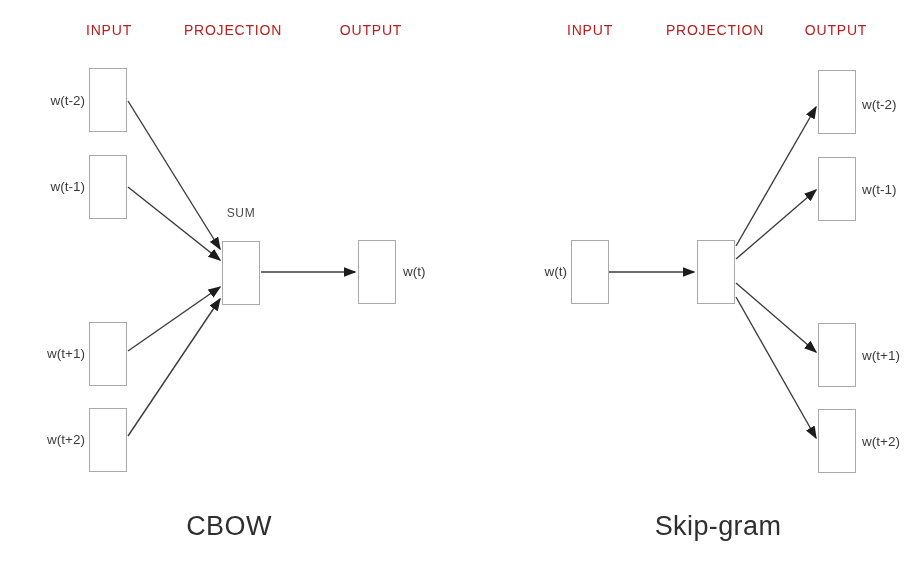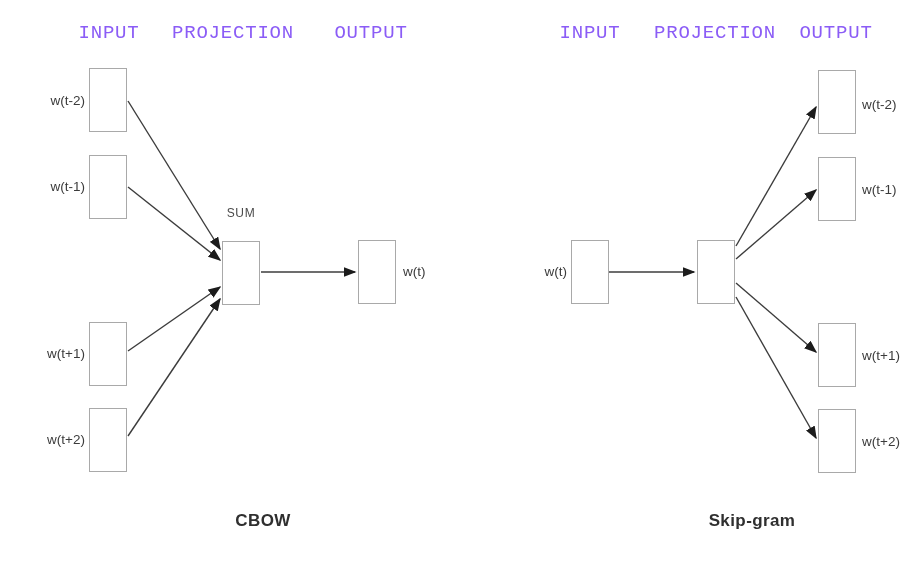--- a/index.html
+++ b/index.html
@@ -8,25 +8,24 @@
     width: 924px;
     height: 563px;
     background: #ffffff;
     font-family: "Liberation Sans", sans-serif;
     overflow: hidden;
   }
   .arrows { position: absolute; left: 0; top: 0; width: 924px; height: 563px; }
   .hdr {
     position: absolute;
     transform: translateX(-50%);
-    font-size: 19px;
+    font-size: 14px;
     letter-spacing: 0.8px;
-    color: #8b5cf6;
+    color: #b91c1c;
     white-space: nowrap;
-    font-family: Liberation Mono, monospace;
   }
   .box {
     position: absolute;
     width: 38px;
     height: 64px;
     border: 1.5px solid #a9a9a9;
     background: #ffffff;
     box-sizing: border-box;
   }
   .lbl {
@@ -42,26 +41,25 @@
     position: absolute;
     transform: translateX(-50%);
     font-size: 12px;
     letter-spacing: 0.6px;
     color: #4a4a4a;
     white-space: nowrap;
   }
   .caption {
     position: absolute;
     transform: translateX(-50%);
-    font-size: 17px;
-    font-weight: bold;
+    font-size: 27px;
+    font-weight: normal;
     letter-spacing: 0.4px;
     color: #2f2f2f;
     white-space: nowrap;
-    margin-left: 34px;
   }
 </style>
 </head>
 <body>
 
 <div class="canvas">
 
   <svg class="arrows" viewBox="0 0 924 563" xmlns="http://www.w3.org/2000/svg">
     <defs>
       <marker id="ah" markerWidth="13" markerHeight="10" refX="11.5" refY="5" orient="auto" markerUnits="userSpaceOnUse">

